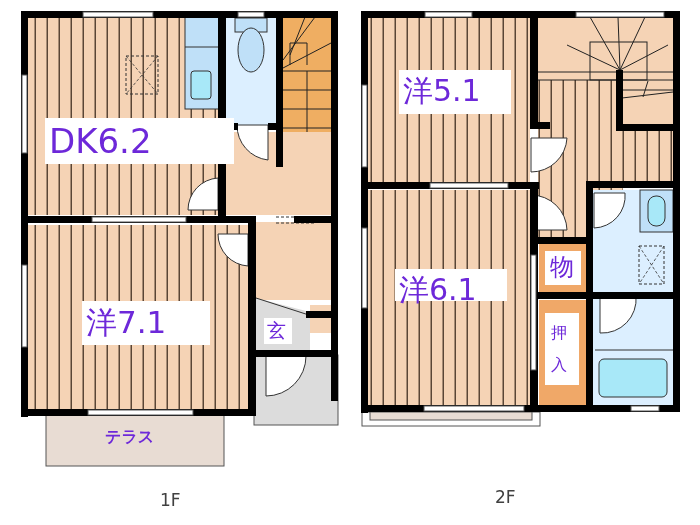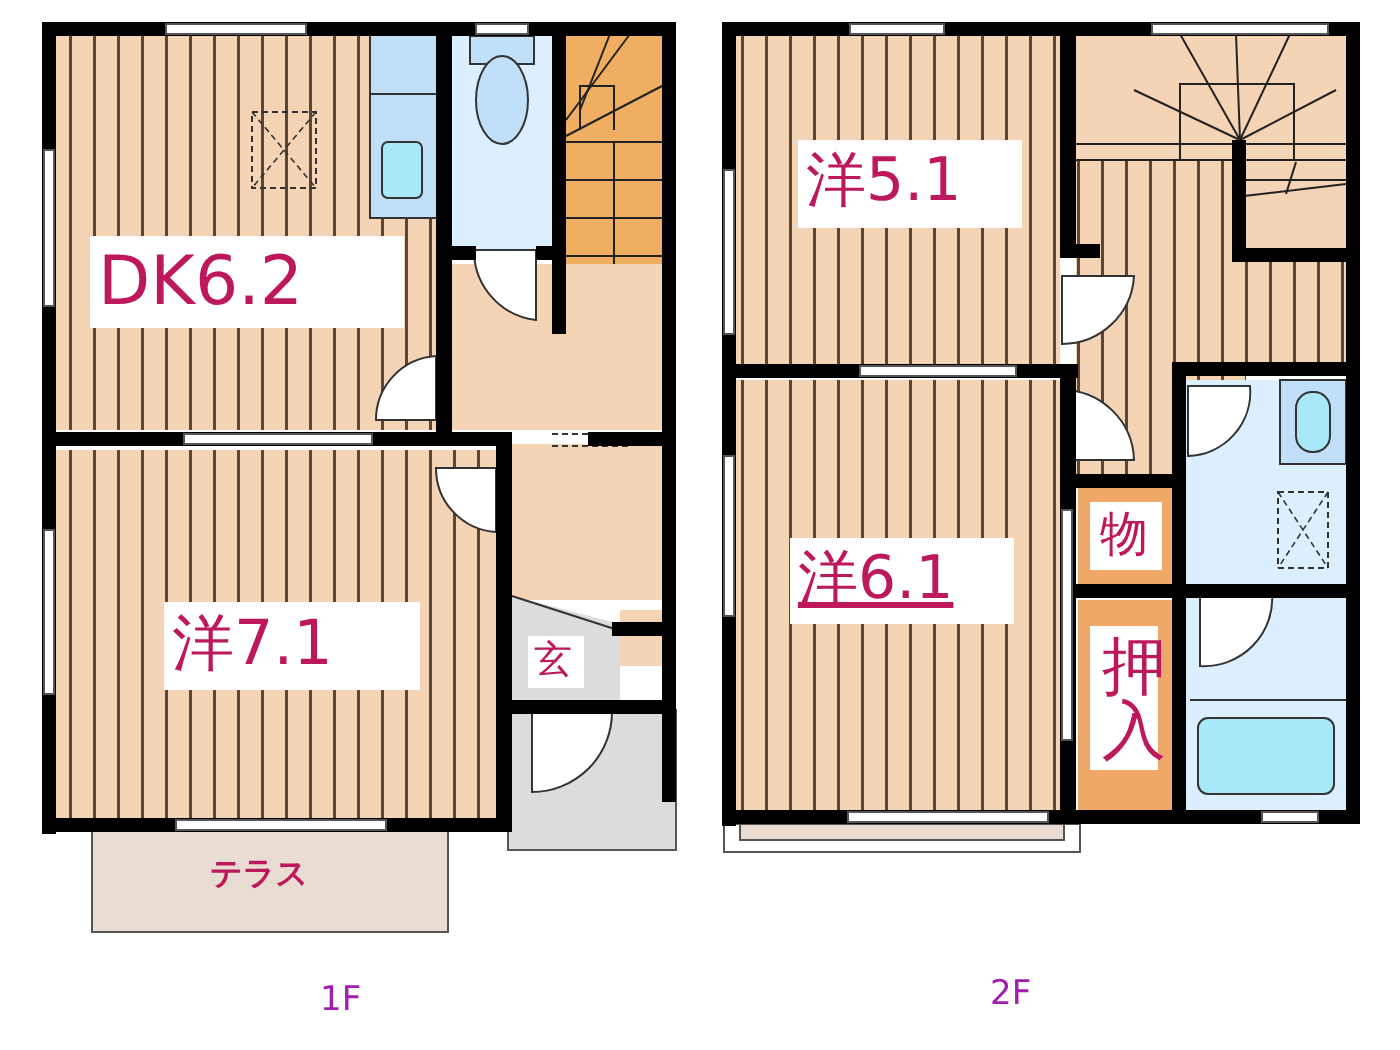--- a/index.html
+++ b/index.html
@@ -1,19 +1,19 @@
 <!DOCTYPE html>
 <html><head>
   <meta charset="utf-8">
   <style>
     html, body { margin:0; padding:0; background:#ffffff; }
     body { width:700px; height:525px; position:relative; overflow:hidden; font-family:"DejaVu Sans", sans-serif; }
     svg { position:absolute; left:0; top:0; }
-    .lbl { position:absolute; background:#ffffff; color:#be185d; font-family:"DejaVu Sans", sans-serif; line-height:1; white-space:nowrap; }
-    .floor-label { position:absolute; font-family:"DejaVu Sans", sans-serif; font-size:17px; color:#a21caf; }
+    .lbl { position:absolute; background:#ffffff; color:#6d28d9; font-family:"DejaVu Sans", sans-serif; line-height:1; white-space:nowrap; }
+    .floor-label { position:absolute; font-family:"DejaVu Sans", sans-serif; font-size:17px; color:#404040; }
   </style>
 </head>
 <body>
 
 <svg width="700" height="525" viewBox="0 0 700 525" xmlns="http://www.w3.org/2000/svg">
   <defs>
     <pattern id="wood" x="0" y="0" width="12" height="10" patternUnits="userSpaceOnUse">
       <rect width="12" height="10" fill="#f5d3b5"></rect>
       <rect x="10.5" width="1.5" height="10" fill="#5a4636"></rect>
     </pattern>
@@ -164,24 +164,24 @@
       <rect x="362" y="85" width="5" height="82"></rect>
       <rect x="362" y="228" width="5" height="80"></rect>
       <rect x="430" y="183" width="78" height="5"></rect>
       <rect x="531" y="255" width="5" height="115"></rect>
       <rect x="424" y="406" width="100" height="5"></rect>
       <rect x="631" y="406" width="28" height="5"></rect>
     </g>
   </g>
 </svg>
 
-<div class="lbl" style="left:45px; top:118px; width:157px; height:46px; font-size:34px; padding:6px 0 0 4px; box-sizing:border-box;">DK6.2</div>
+<div class="lbl" style="left:45px; top:118px; width:189px; height:46px; font-size:34px; padding:6px 0 0 4px; box-sizing:border-box;">DK6.2</div>
 <div class="lbl" style="left:82px; top:301px; width:128px; height:44px; font-size:31px; padding:6px 0 0 4px; box-sizing:border-box;">洋7.1</div>
 <div class="lbl" style="left:264px; top:318px; width:28px; height:26px; font-size:19px; padding:3px 0 0 3px; box-sizing:border-box;">玄</div>
 <div class="lbl" style="left:105px; top:429px; background:transparent; font-size:16px;font-weight:bold;">テラス</div>
 
 <div class="lbl" style="left:399px; top:70px; width:112px; height:44px; font-size:30px; padding:6px 0 0 4px; box-sizing:border-box;">洋5.1</div>
-<div class="lbl" style="left:395px; top:269px; width:112px; height:43px; font-size:30px; padding:6px 0 0 4px; box-sizing:border-box;text-decoration:underline;">洋6.1</div>
+<div class="lbl" style="left:395px; top:269px; width:112px; height:32px; font-size:30px; padding:6px 0 0 4px; box-sizing:border-box;">洋6.1</div>
 <div class="lbl" style="left:545px; top:251px; width:36px; height:34px; font-size:24px; padding:4px 0 0 5px; box-sizing:border-box;">物</div>
-<div class="lbl" style="left:545px; top:313px; width:36px; height:72px; font-size:32px; padding:4px 0 0 6px; box-sizing:border-box; white-space:normal; word-break:break-all; line-height:32px; width:34px;">押入</div>
+<div class="lbl" style="left:545px; top:313px; width:36px; height:72px; font-size:16px; padding:4px 0 0 6px; box-sizing:border-box; white-space:normal; word-break:break-all; line-height:32px; width:34px;">押入</div>
 
 <div class="floor-label" style="left:160px; top:490px;">1F</div>
 <div class="floor-label" style="left:495px; top:487px;">2F</div>
 
 </body></html>

